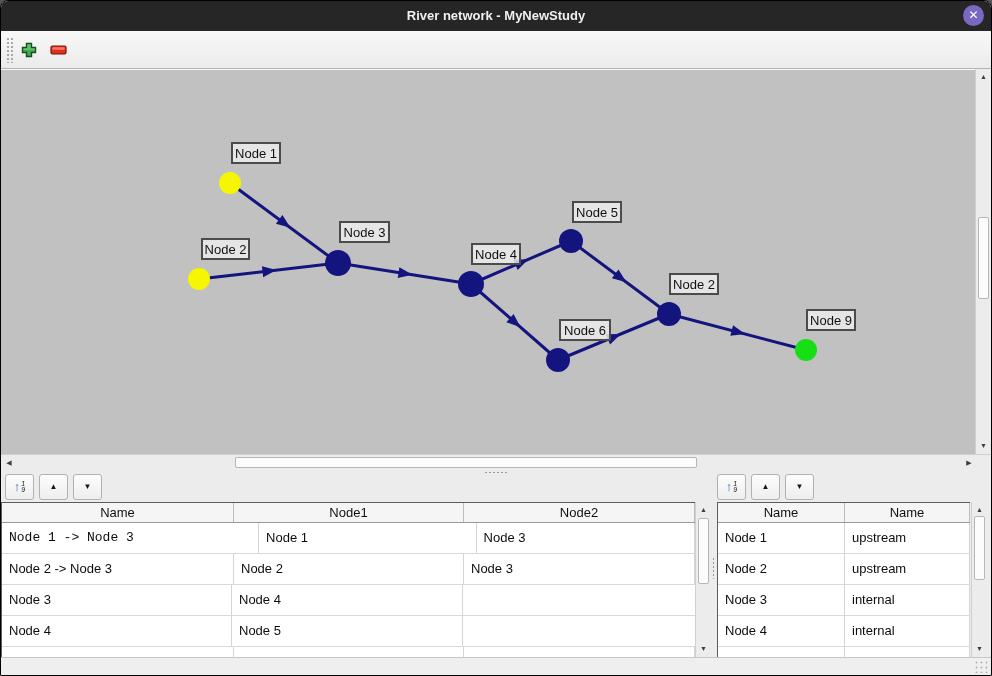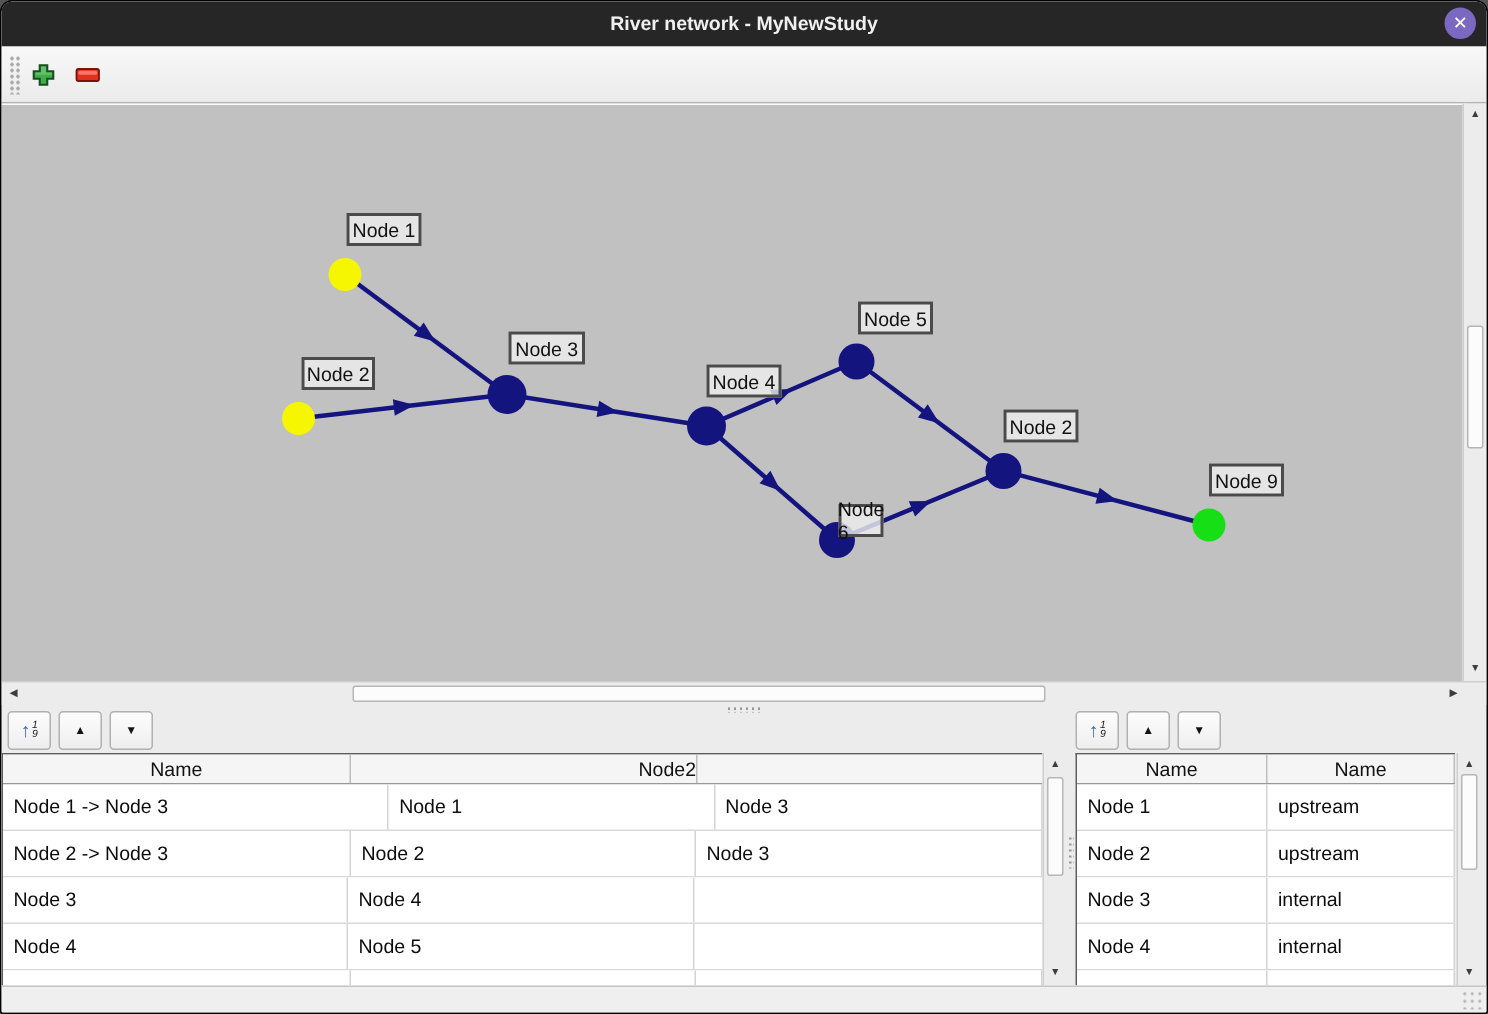--- a/index.html
+++ b/index.html
@@ -126,21 +126,21 @@
         <circle cx="570" cy="171" r="12" fill="#14147e"></circle>
         <circle cx="557" cy="290" r="12" fill="#14147e"></circle>
         <circle cx="668" cy="244" r="12" fill="#14147e"></circle>
         <circle cx="805" cy="280" r="11" fill="#16df16"></circle>
       </svg>
   <div class="node-label" style="left: 230px; top: 72px; width: 50px; height: 22px;">Node 1</div>
       <div class="node-label" style="left: 200px; top: 168px; width: 49px; height: 22px;">Node 2</div>
       <div class="node-label" style="left: 338px; top: 151px; width: 51px; height: 22px;">Node 3</div>
       <div class="node-label" style="left: 470px; top: 173px; width: 50px; height: 22px;">Node 4</div>
       <div class="node-label" style="left: 571px; top: 131px; width: 50px; height: 22px;">Node 5</div>
-      <div class="node-label" style="left: 558px; top: 266px; width: 30px; height: 22px;">Node 6</div>
+      <div class="node-label" style="left: 558px; top: 249px; width: 52px; height: 22px;">Node 6</div>
       <div class="node-label" style="left: 668px; top: 203px; width: 50px; height: 22px;">Node 2</div>
       <div class="node-label" style="left: 805px; top: 239px; width: 50px; height: 22px;">Node 9</div>
     </div>
 
   <div class="vscroll canvas-vs">
     <span class="sarrow v" style="top:1px;">▲</span>
     <div class="thumb v" style="top:148px; height:82px;"></div>
     <span class="sarrow v" style="bottom:1px;">▼</span>
   </div>
   <div class="hscroll canvas-hs">
@@ -182,25 +182,26 @@
       <span class="tri">▲</span>
     </button>
     <button class="pt-btn">
       <span class="tri">▼</span>
     </button>
   </div>
 
   <div class="table-wrap left">
     <div class="t-head">
         <div class="t-hcell" style="width: 232px;">Name</div>
-        <div class="t-hcell" style="width: 231px; text-align: right;">Node2</div>
+        <div class="t-hcell" style="width: 230px;">Node1</div>
+        <div class="t-hcell" style="width: 231px;">Node2</div>
       </div>
     <div class="t-body">
         <div class="t-row">
-          <div class="t-cell" style="width: 272px;">Node 1 -&gt; Node 3</div>
+          <div class="t-cell" style="width: 272px; font-family: Liberation Mono, monospace;">Node 1 -&gt; Node 3</div>
           <div class="t-cell" style="width: 230px;">Node 1</div>
           <div class="t-cell" style="width: 231px;">Node 3</div>
         </div>
         <div class="t-row">
           <div class="t-cell" style="width: 232px;">Node 2 -&gt; Node 3</div>
           <div class="t-cell" style="width: 230px;">Node 2</div>
           <div class="t-cell" style="width: 231px;">Node 3</div>
         </div>
         <div class="t-row">
           <div class="t-cell" style="width: 230px;">Node 3</div>

